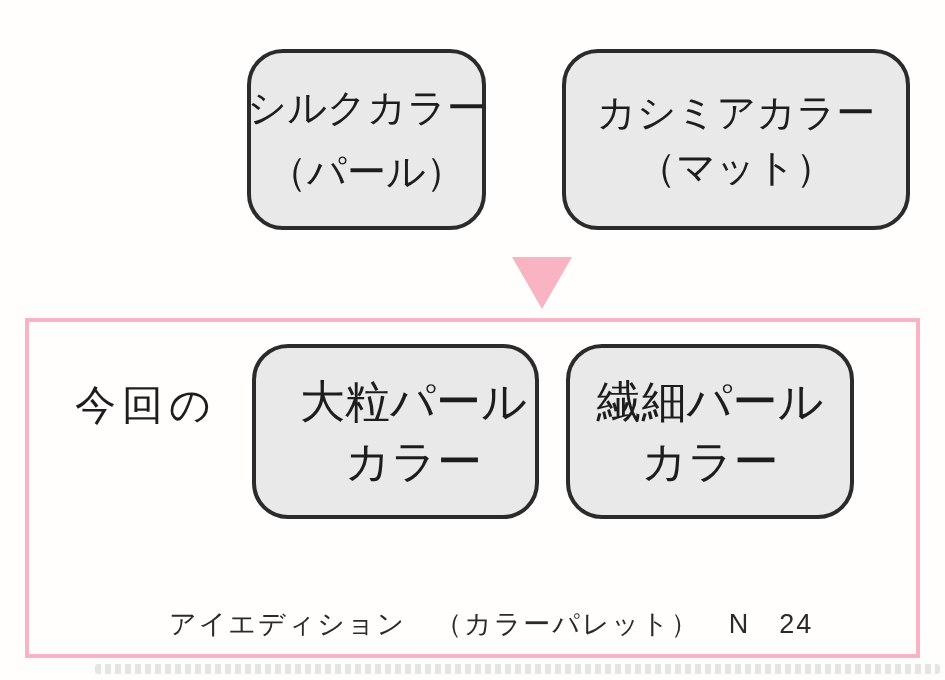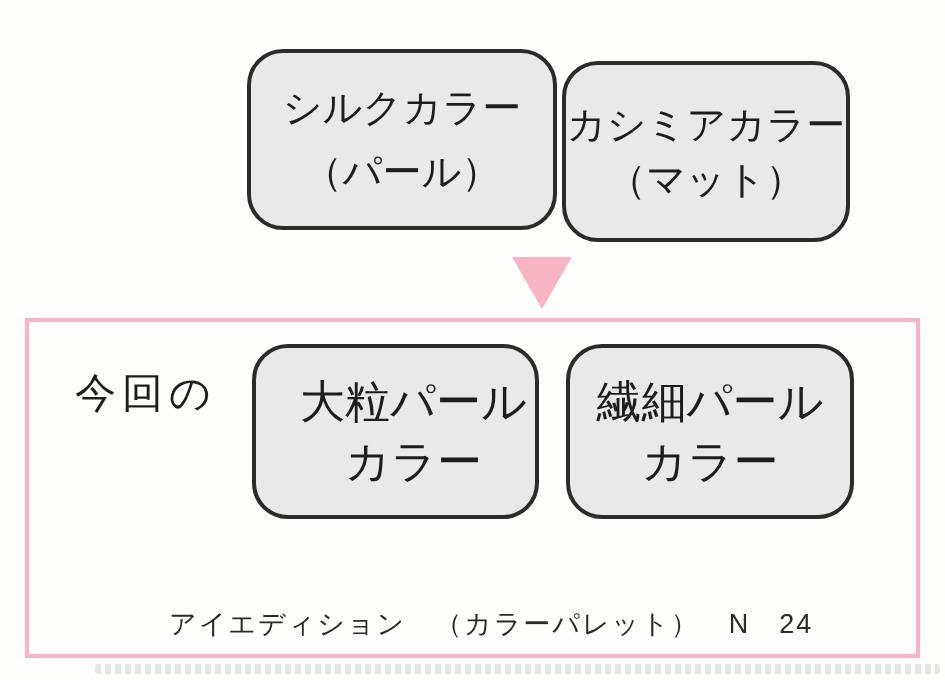--- a/index.html
+++ b/index.html
@@ -31,21 +31,21 @@
     line-height: 55px;
     white-space: nowrap;
   }
   .label-existing {
     left: 57px;
     top: 122px;
     width: 160px;
   }
   .label-new {
     left: 32px;
-    top: 44px;
+    top: 56px;
     width: 170px;
   }
 
   .round-box {
     position: absolute;
     background: var(--box-fill);
     border: 4px solid var(--box-border);
     border-radius: 36px;
     display: flex;
     flex-direction: column;
@@ -53,22 +53,22 @@
     justify-content: center;
     text-align: center;
   }
   .round-box .box-line {
     display: block;
     white-space: nowrap;
     color: var(--text);
   }
   .top-box { top: 49px; height: 181px; }
   .top-box .box-line { font-size: 39px; line-height: 55px; }
-  .box-silk     { left: 247px; width: 310px; gap: 9px; }
-  .box-cashmere { left: 562px; width: 288px; margin-top: 12px; }
+  .box-silk     { left: 247px; width: 239px; gap: 9px; }
+  .box-cashmere { left: 562px; width: 348px; }
 
   .bottom-box { top: 22px; height: 175px; }
   .bottom-box .box-line { font-size: 45px; line-height: 60px; }
   .box-large-pearl { left: 223px; width: 287px; padding-left: 36px; }
   .box-fine-pearl  { left: 537px; width: 288px; }
 
   .down-arrow {
     position: absolute;
     left: 512px;
     top: 257px;

